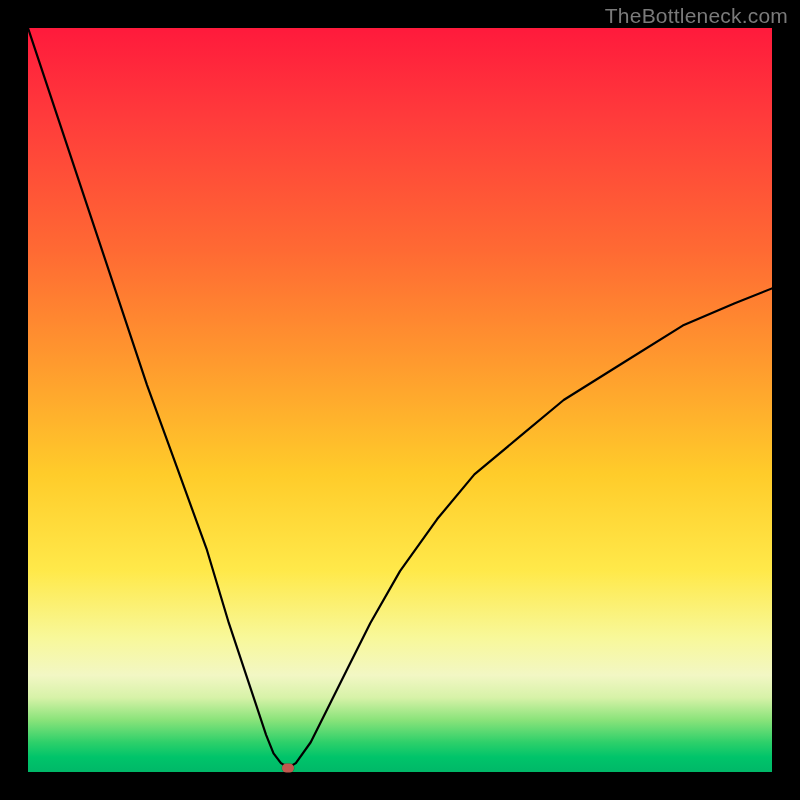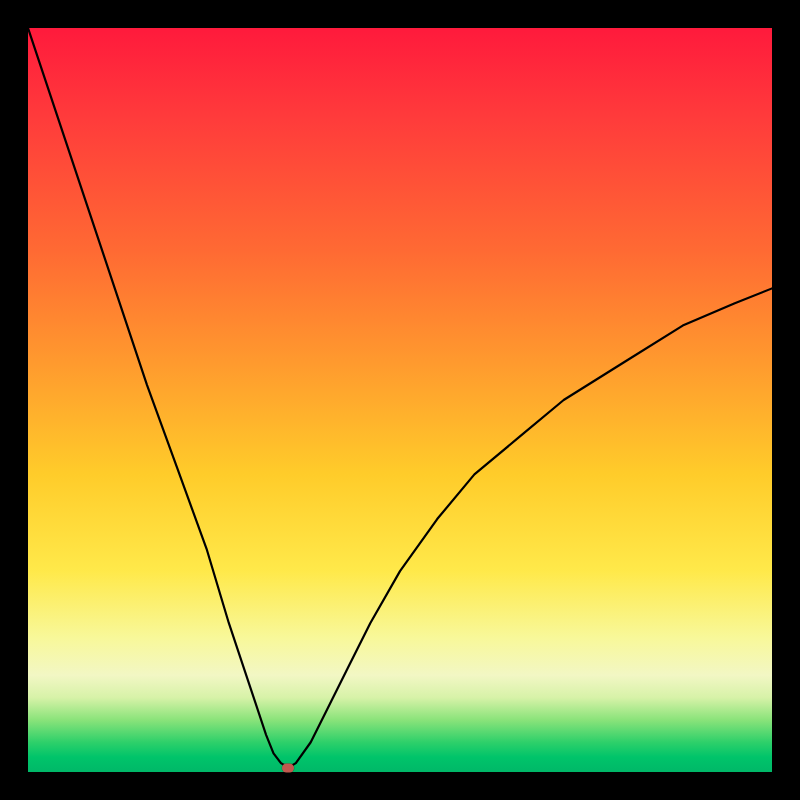--- a/index.html
+++ b/index.html
@@ -66,20 +66,21 @@
     color: #7a7a7a;
     font-size: 21px;
     letter-spacing: 0.2px;
     user-select: none;
   }
 </style>
 </head>
 <body>
 
 <div class="frame">
+  <div class="watermark">TheBottleneck.com</div>
 
   <div class="plot-area">
     <svg class="curve" viewBox="0 0 744 744" preserveAspectRatio="none">
       <path id="curve-path" fill="none" stroke="#000" stroke-width="2.2" stroke-linecap="round" stroke-linejoin="round" d="M0.00 0.00 L29.76 89.28 L59.52 178.56 L89.28 267.84 L119.04 357.12 L148.80 438.96 L178.56 520.80 L200.88 595.20 L223.20 662.16 L238.08 706.80 L245.52 725.40 L252.96 735.07 L260.40 739.54 L267.84 735.07 L282.72 714.24 L297.60 684.48 L319.92 639.84 L342.24 595.20 L372.00 543.12 L409.20 491.04 L446.40 446.40 L491.04 409.20 L535.68 372.00 L595.20 334.80 L654.72 297.60 L706.80 275.28 L744.00 260.40"></path>
     </svg>
     <div id="min-dot" class="min-dot" style="left: 260.4px; top: 739.536px; background: rgb(193, 89, 78);"></div>
   </div>
 </div>
 
 </body></html>

